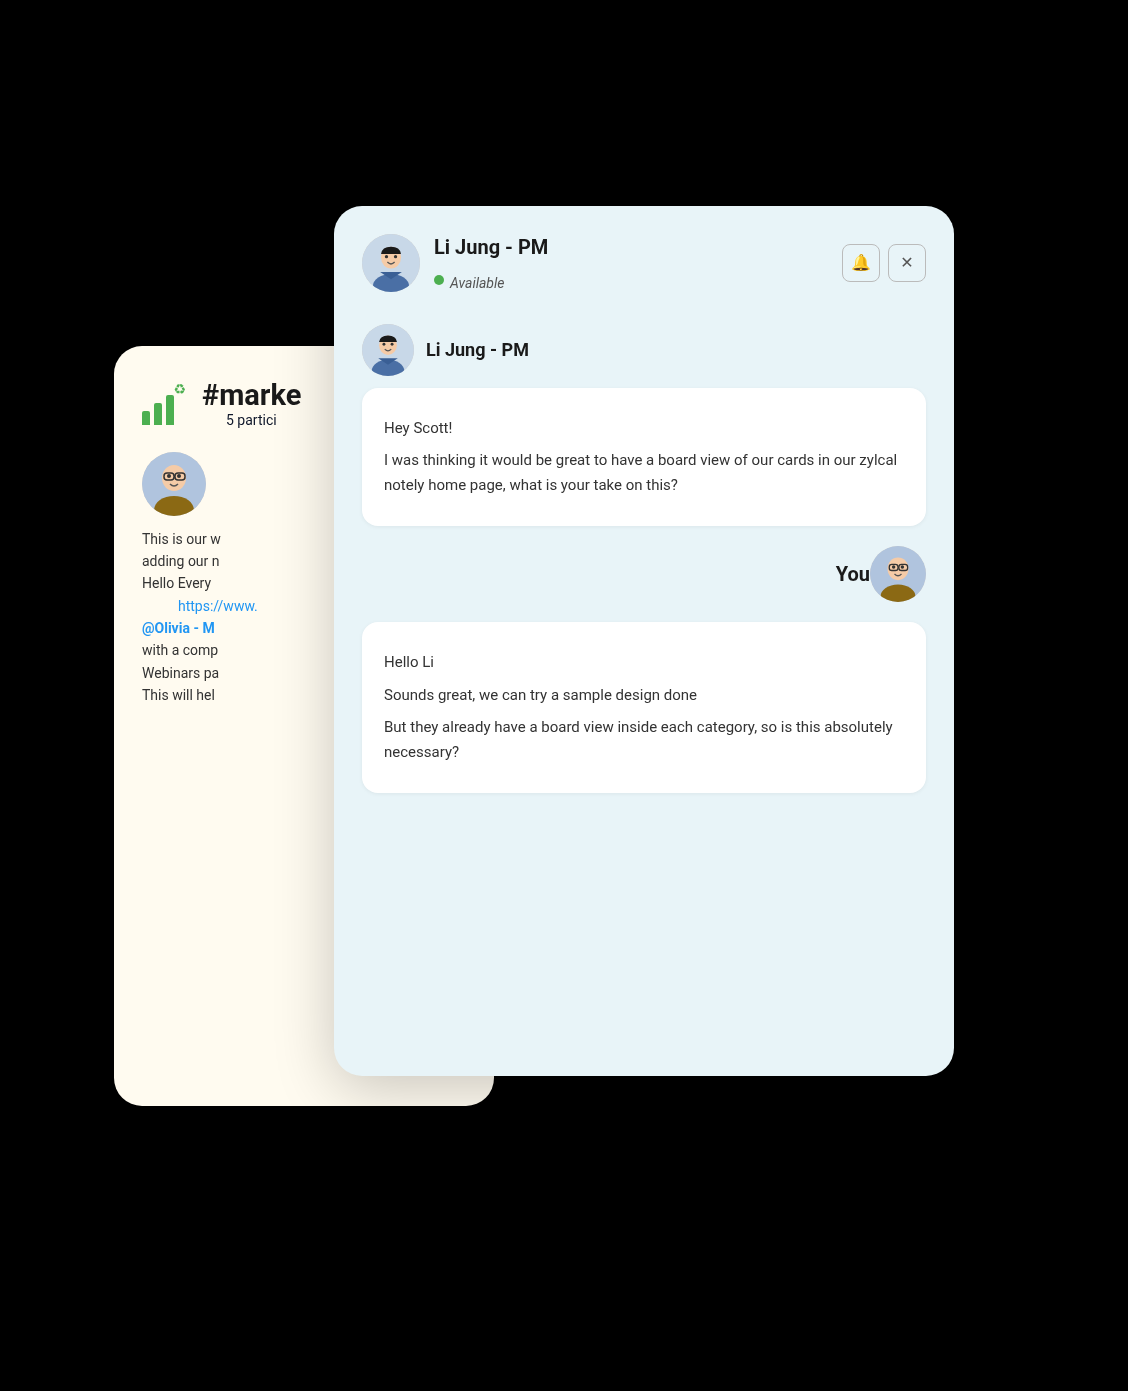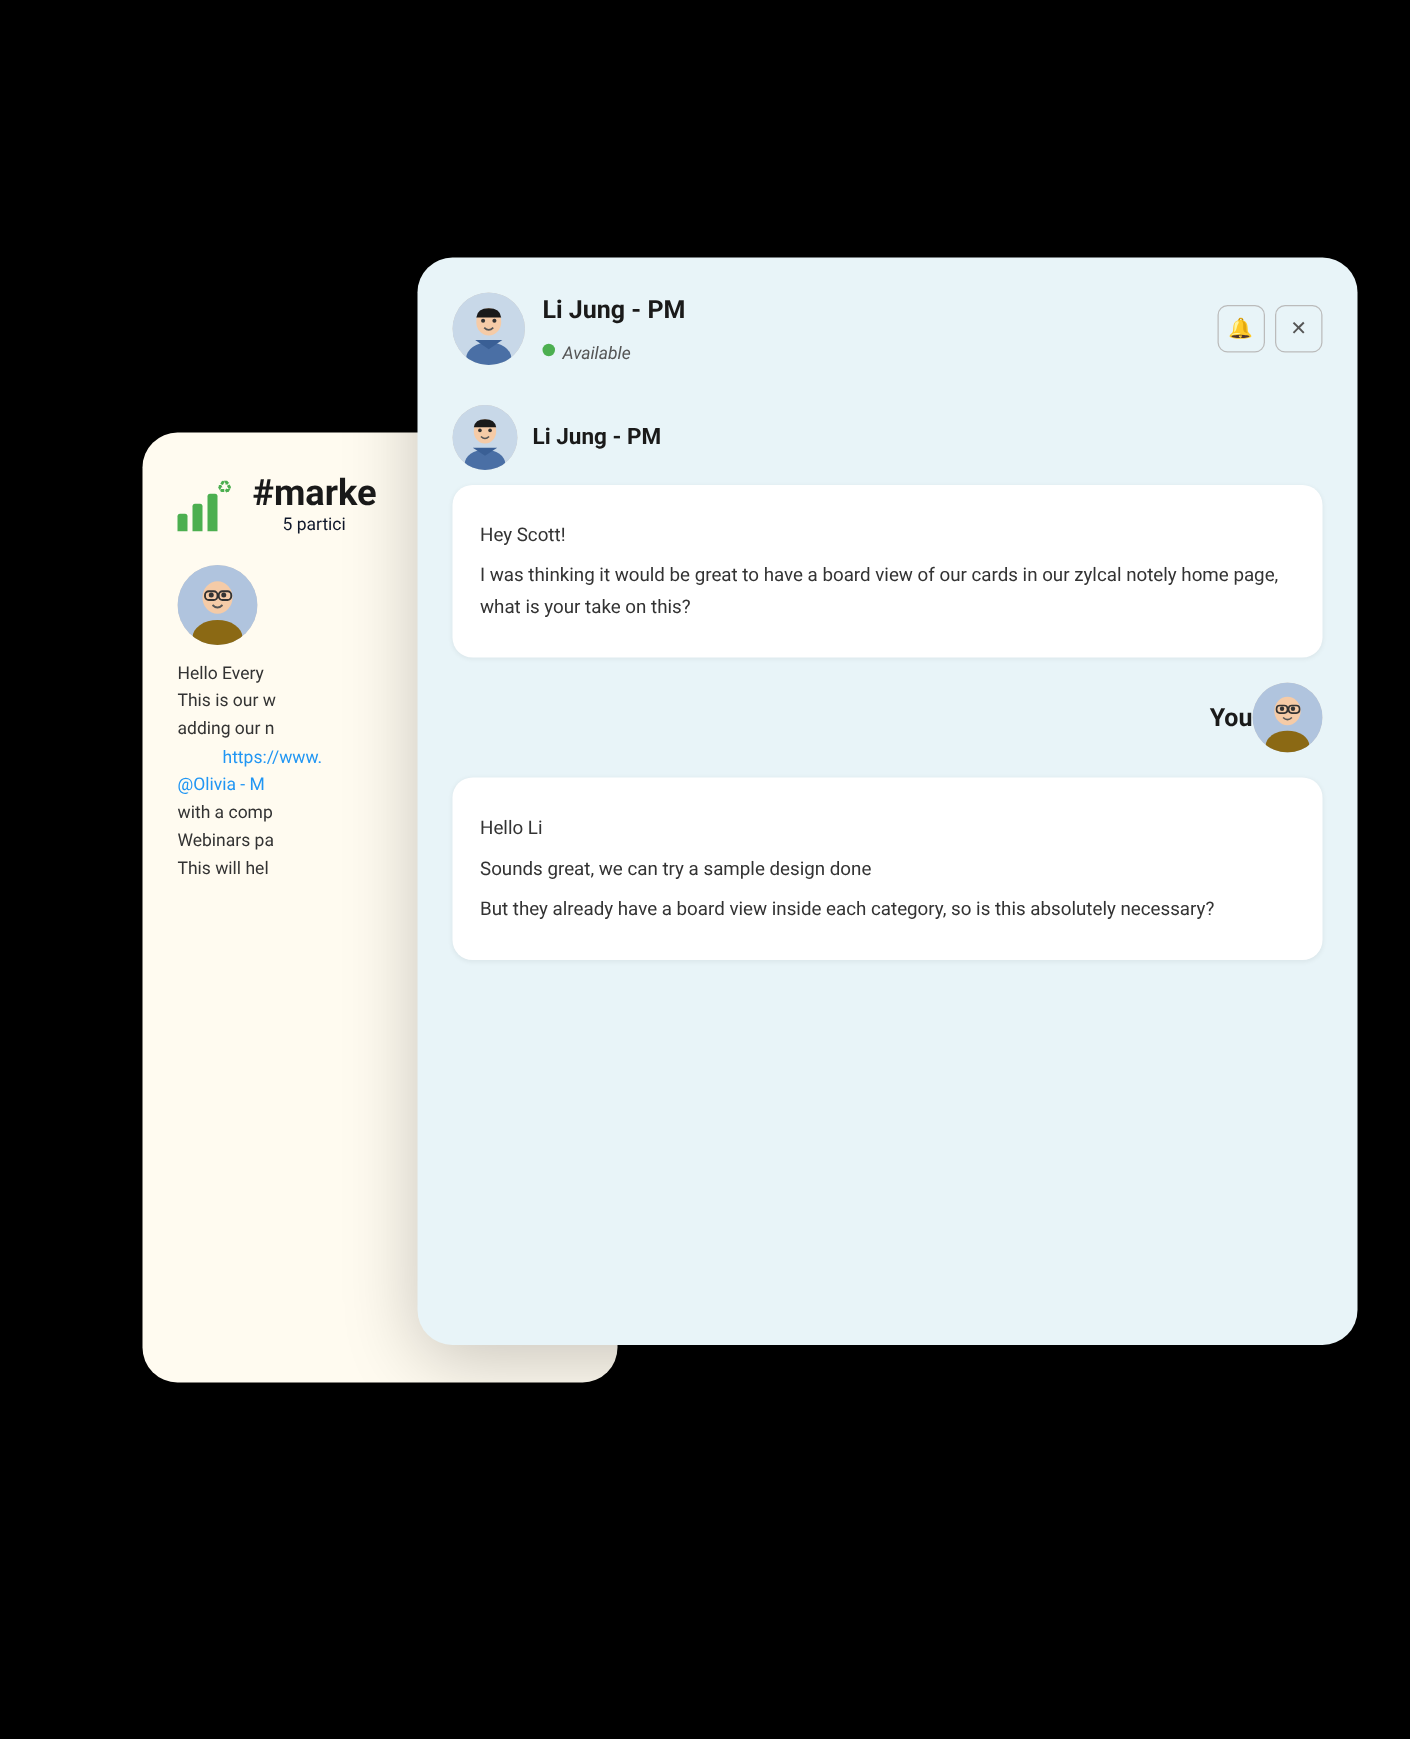--- a/index.html
+++ b/index.html
@@ -115,28 +115,29 @@
 
     .back-message-link {
       color: #2196f3;
       font-size: 14px;
       margin-left: 36px;
     }
 
     .back-mention {
       color: #2196f3;
       font-size: 14px;
+      font-weight: bold;
     }
 
     
     .card-front {
       position: absolute;
       top: 60px;
       left: 220px;
-      width: 752px;
+      width: 620px;
       height: 870px;
       background: #e8f4f8;
       border-radius: 28px;
       box-shadow: 0 12px 60px rgba(0,0,0,0.22);
       padding: 28px 28px;
       z-index: 2;
     }
 
     
     .dm-header {
@@ -279,22 +280,22 @@
         <circle cx="37" cy="24" r="2" fill="#333"></circle>
         <path d="M28 32 Q32 36 36 32" stroke="#555" stroke-width="1.5" fill="none"></path>
 
         <rect x="22" y="21" width="10" height="7" rx="3" fill="none" stroke="#333" stroke-width="1.5"></rect>
         <rect x="33" y="21" width="10" height="7" rx="3" fill="none" stroke="#333" stroke-width="1.5"></rect>
         <line x1="32" y1="24.5" x2="33" y2="24.5" stroke="#333" stroke-width="1.5"></line>
       </svg>
     </div>
 
     <div class="back-message-text">
+      <p>This is our w<br>adding our n</p>
       <p>Hello Every</p>
-      <p>This is our w<br>adding our n</p>
       <p class="back-message-link">https://www.</p>
       <p class="back-mention">@Olivia - M</p>
       <p>with a comp<br>Webinars pa<br>This will hel</p>
     </div>
   </div>
 
   <div class="card-front">
 
     <div class="dm-header">
       <div class="avatar-circle dm-header-avatar">

